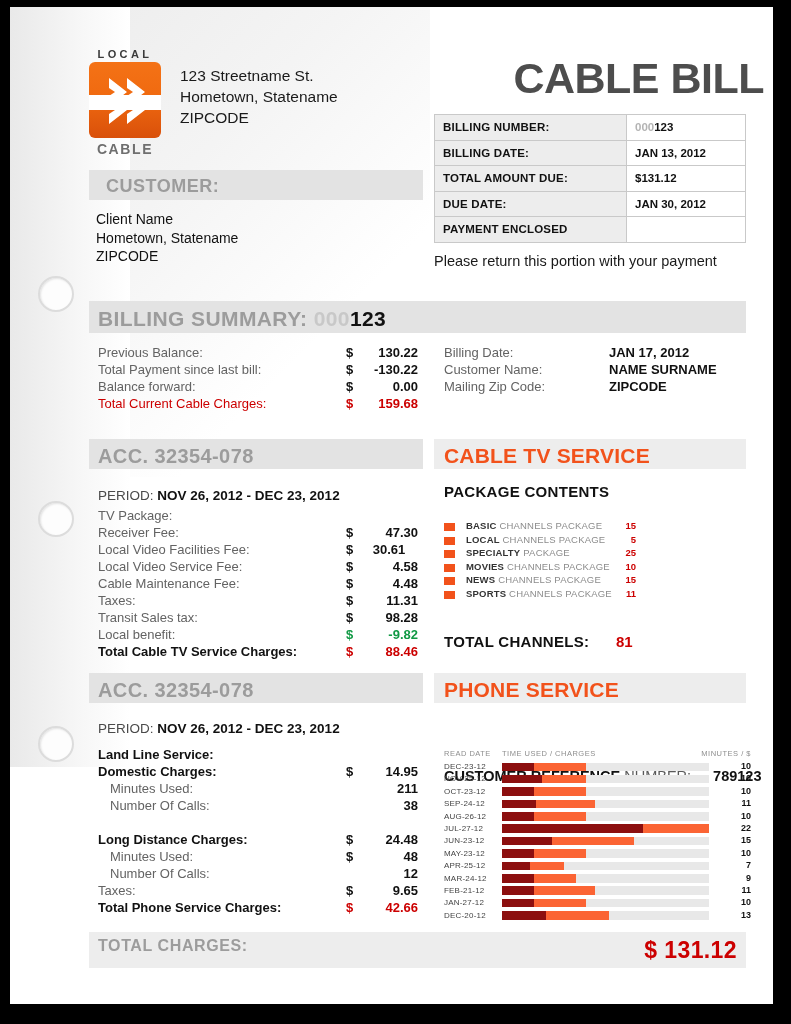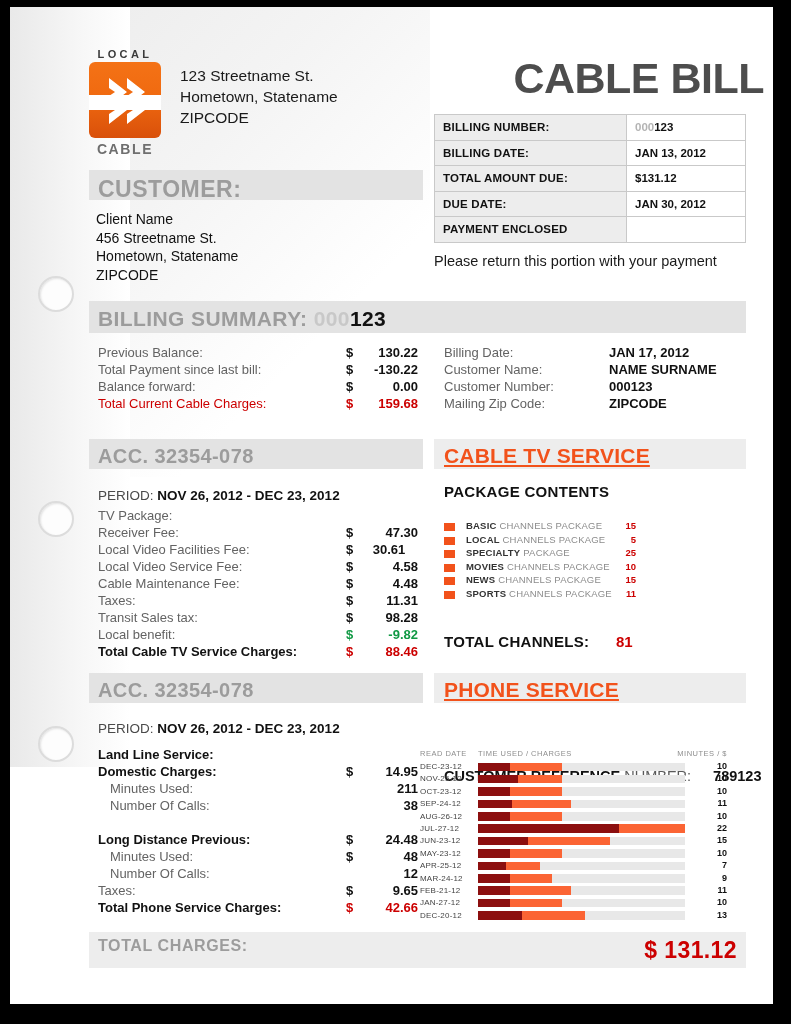--- a/index.html
+++ b/index.html
@@ -86,21 +86,21 @@
   }
 
   
   .bar{
     position:absolute;background:#e3e3e3;height:30px;
   }
   .bar.lite{background:#ededed;}
   .bar-txt{
     position:absolute;font-weight:bold;color:#9c9c9c;white-space:nowrap;
   }
-  .bar-txt.orange{color:#f2521b;text-decoration:underline;}
+  .bar-txt.orange{color:#f2521b;}
 
   
   .cust-addr{
     position:absolute;left:86px;top:203px;width:300px;
     font-size:14px;line-height:18.5px;color:#111;
   }
 
   
   .rowblk{position:absolute;font-size:13px;color:#636363;}
   .rowblk .r{position:relative;height:17px;white-space:nowrap;}
@@ -228,24 +228,23 @@
           <tr>
             <td class="lbl">PAYMENT ENCLOSED</td>
             <td class="val"></td>
           </tr>
         </tbody>
     </table>
 
     <div class="note">Please return this portion with your payment</div>
 
     <div class="bar" style="left:79px;top:163px;width:334px;"></div>
-    <div class="bar-txt" style="left:88px;top:169px;font-size:23px;letter-spacing:.5px;">CUSTOMER:</div>
+    <div class="bar-txt" style="left:96px;top:169px;font-size:18px;letter-spacing:.5px;">CUSTOMER:</div>
     <div class="cust-addr">
       <div>Client Name</div>
-      <div>456 Streetname St.</div>
       <div>Hometown, Statename</div>
       <div>ZIPCODE</div>
     </div>
 
     <div class="bar" style="left:79px;top:294px;width:657px;height:32px;"></div>
     <div class="bar-txt" style="left:88px;top:300px;font-size:21px;letter-spacing:.4px;">
       <span>BILLING SUMMARY:</span>
       <span style="color:#c8c8c8;">000</span><span style="color:#111;">123</span>
     </div>
 
@@ -272,24 +271,20 @@
         </div>
       </div>
     <div class="inf" style="left:434px;top:338px;width:300px;" id="summary-info">
         <div class="r">
           <span class="lab">Billing Date:</span>
           <span class="val">JAN 17, 2012</span>
         </div>
         <div class="r">
           <span class="lab">Customer Name:</span>
           <span class="val">NAME SURNAME</span>
-        </div>
-        <div class="r">
-          <span class="lab">Customer Number:</span>
-          <span class="val">000123</span>
         </div>
         <div class="r">
           <span class="lab">Mailing Zip Code:</span>
           <span class="val">ZIPCODE</span>
         </div>
       </div>
 
     <div class="bar" style="left:79px;top:432px;width:334px;"></div>
     <div class="bar-txt" style="left:88px;top:438px;font-size:20px;letter-spacing:.4px;">ACC. 32354-078</div>
     <div class="bar lite" style="left:424px;top:432px;width:312px;"></div>
@@ -412,21 +407,21 @@
           <span class="lab" style="left: 12px;">Number Of Calls:</span>
           <span class="cur" style="left: 248px;"></span>
           <span class="amt" style="left: 262px; width: 58px;">38</span>
         </div>
         <div class="r">
           <span class="lab" style="left: 0px;"></span>
           <span class="cur" style="left: 248px;"></span>
           <span class="amt" style="left: 262px; width: 58px;"></span>
         </div>
         <div class="r bold">
-          <span class="lab" style="left: 0px;">Long Distance Previous:</span>
+          <span class="lab" style="left: 0px;">Long Distance Charges:</span>
           <span class="cur" style="left: 248px;">$</span>
           <span class="amt" style="left: 262px; width: 58px;">24.48</span>
         </div>
         <div class="r">
           <span class="lab" style="left: 12px;">Minutes Used:</span>
           <span class="cur" style="left: 248px;">$</span>
           <span class="amt" style="left: 262px; width: 58px;">48</span>
         </div>
         <div class="r">
           <span class="lab" style="left: 12px;">Number Of Calls:</span>
@@ -443,21 +438,21 @@
           <span class="cur" style="left: 248px;">$</span>
           <span class="amt" style="left: 262px; width: 58px;">42.66</span>
         </div>
       </div>
 
     <div class="custref" style="left:434px;top:713px;margin-top:48px;">
       <b>CUSTOMER REFERENCE</b><span class="nor"> NUMBER:</span>
       <span class="num" style="margin-left:18px;">789123</span>
     </div>
 
-    <div class="chart" style="left:410px;top:742px;width:310px;">
+    <div class="chart" style="left:434px;top:742px;width:310px;">
       <div class="ch-head">
         <span class="h1">READ DATE</span>
         <span class="h2">TIME USED / CHARGES</span>
         <span class="h3">MINUTES / $</span>
       </div>
       <div id="chart-rows">
           <div class="ch-row">
             <span class="ch-date">DEC-23-12</span>
             <span class="ch-track">
               <span class="ch-seg1" style="width: 32.1061px;"></span>

